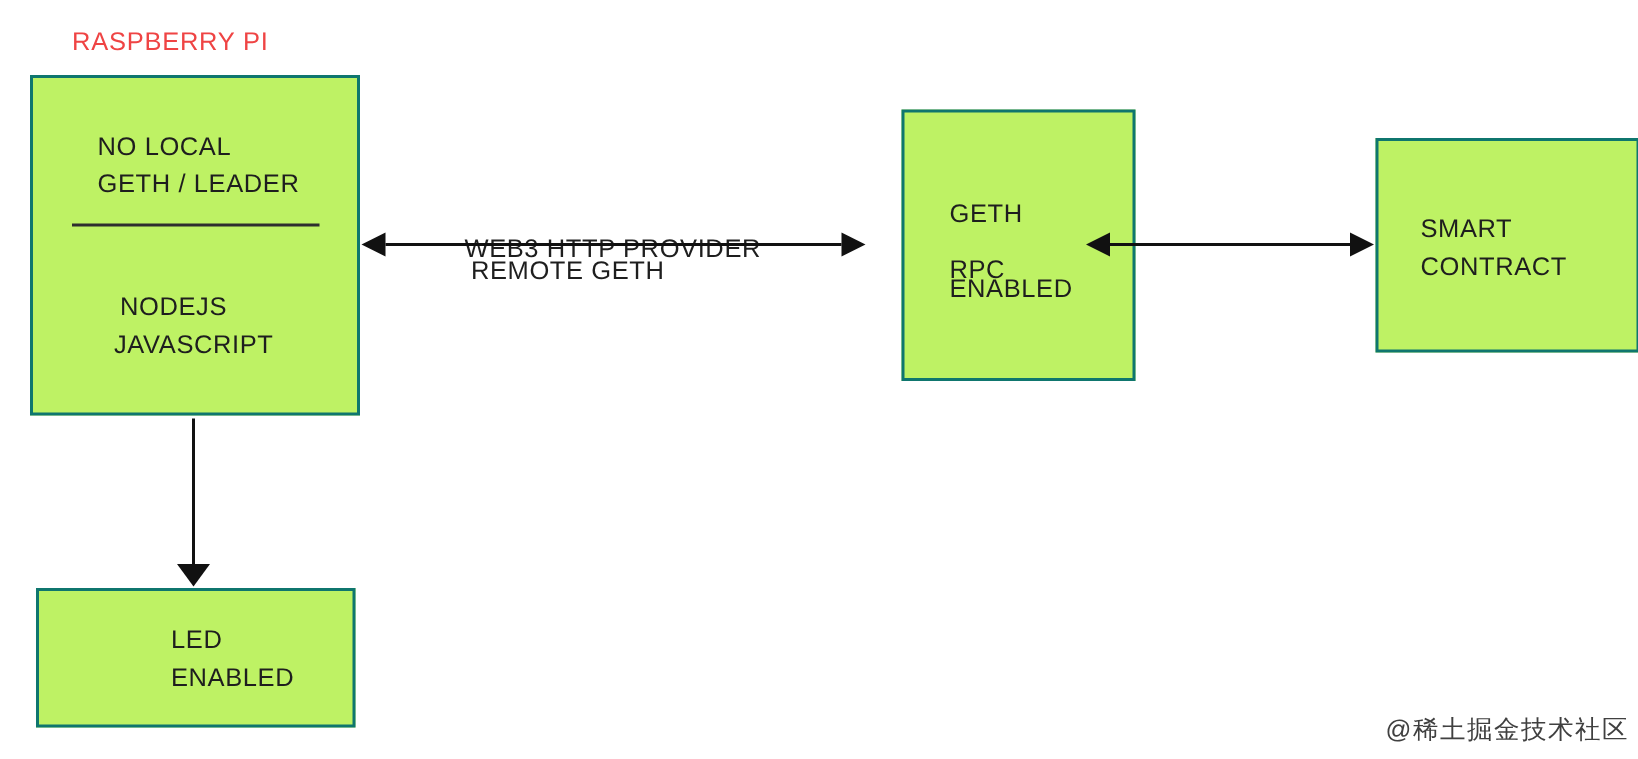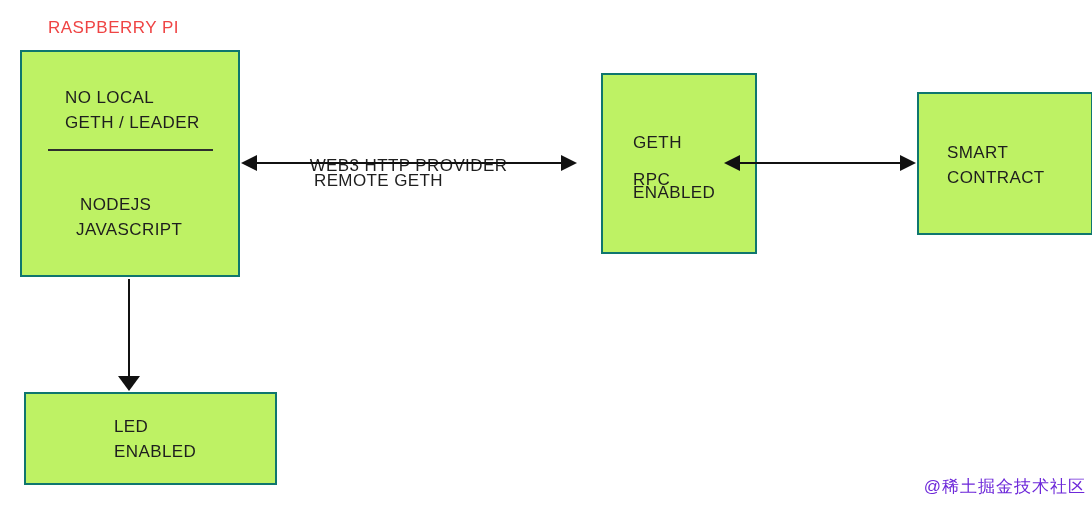--- a/index.html
+++ b/index.html
@@ -70,21 +70,21 @@
     white-space:nowrap;
     color:#1e1e1e;
   }
 
   .watermark {
     position:absolute;
     right:6px;
     bottom:8px;
     font-size:17px;
     letter-spacing:1px;
-    color:#6d28d9;
+    color:#404040;
   }
 </style>
 </head>
 <body>
 
 <div class="canvas">
 
   <div class="node-title" style="left:48px; top:18px;">RASPBERRY PI</div>
 
   <div class="node" style="left:20px; top:50px; width:220px; height:227px;">
@@ -119,20 +119,20 @@
   <div class="node" style="left:917px; top:92px; width:176px; height:143px;">
     <div class="node-text" style="left:28px; top:46px;">SMART</div>
     <div class="node-text" style="left:28px; top:71px;">CONTRACT</div>
   </div>
 
   <div class="v-arrow" style="left:117px; top:279px; height:112px;">
     <span class="vline"></span>
     <span class="ah-down"></span>
   </div>
 
-  <div class="node" style="left:24px; top:392px; width:253px; height:93px;">
+  <div class="node" style="left:24px; top:392px; width:213px; height:93px;">
     <div class="node-text" style="left:88px; top:20px;">LED</div>
     <div class="node-text" style="left:88px; top:45px;">ENABLED</div>
   </div>
 
   <div class="watermark">@稀土掘金技术社区</div>
 
 </div>
 
 </body></html>

